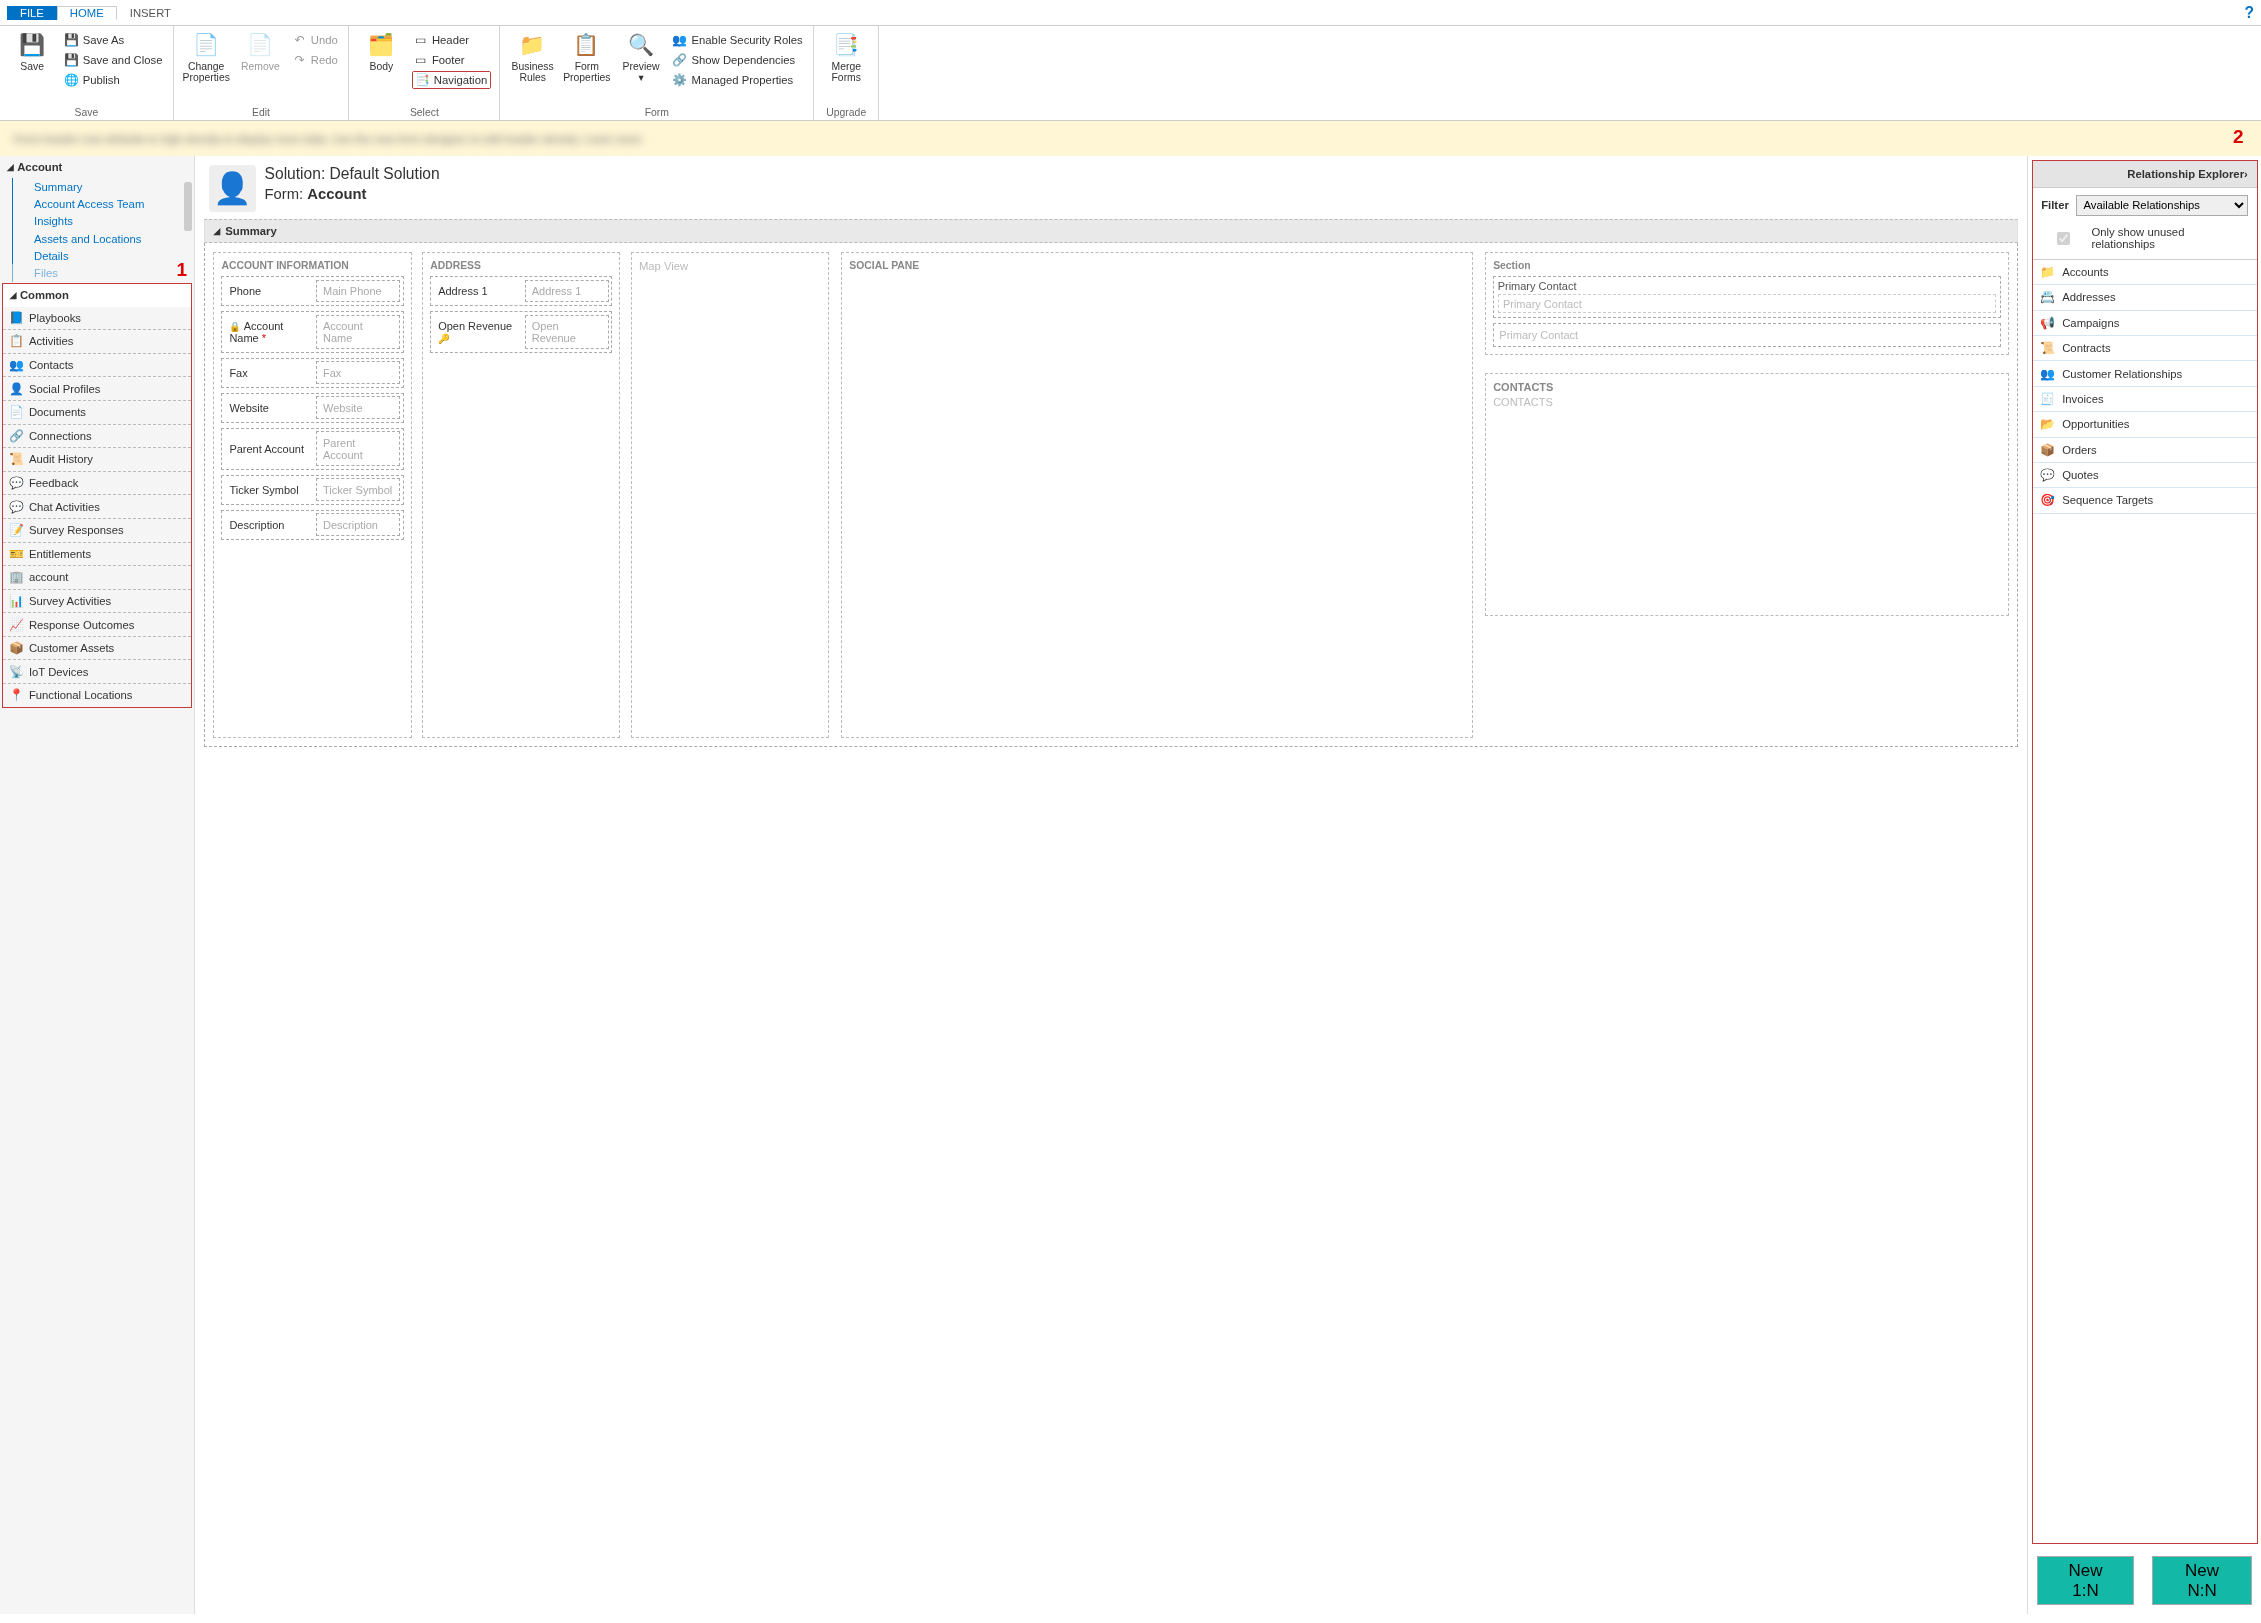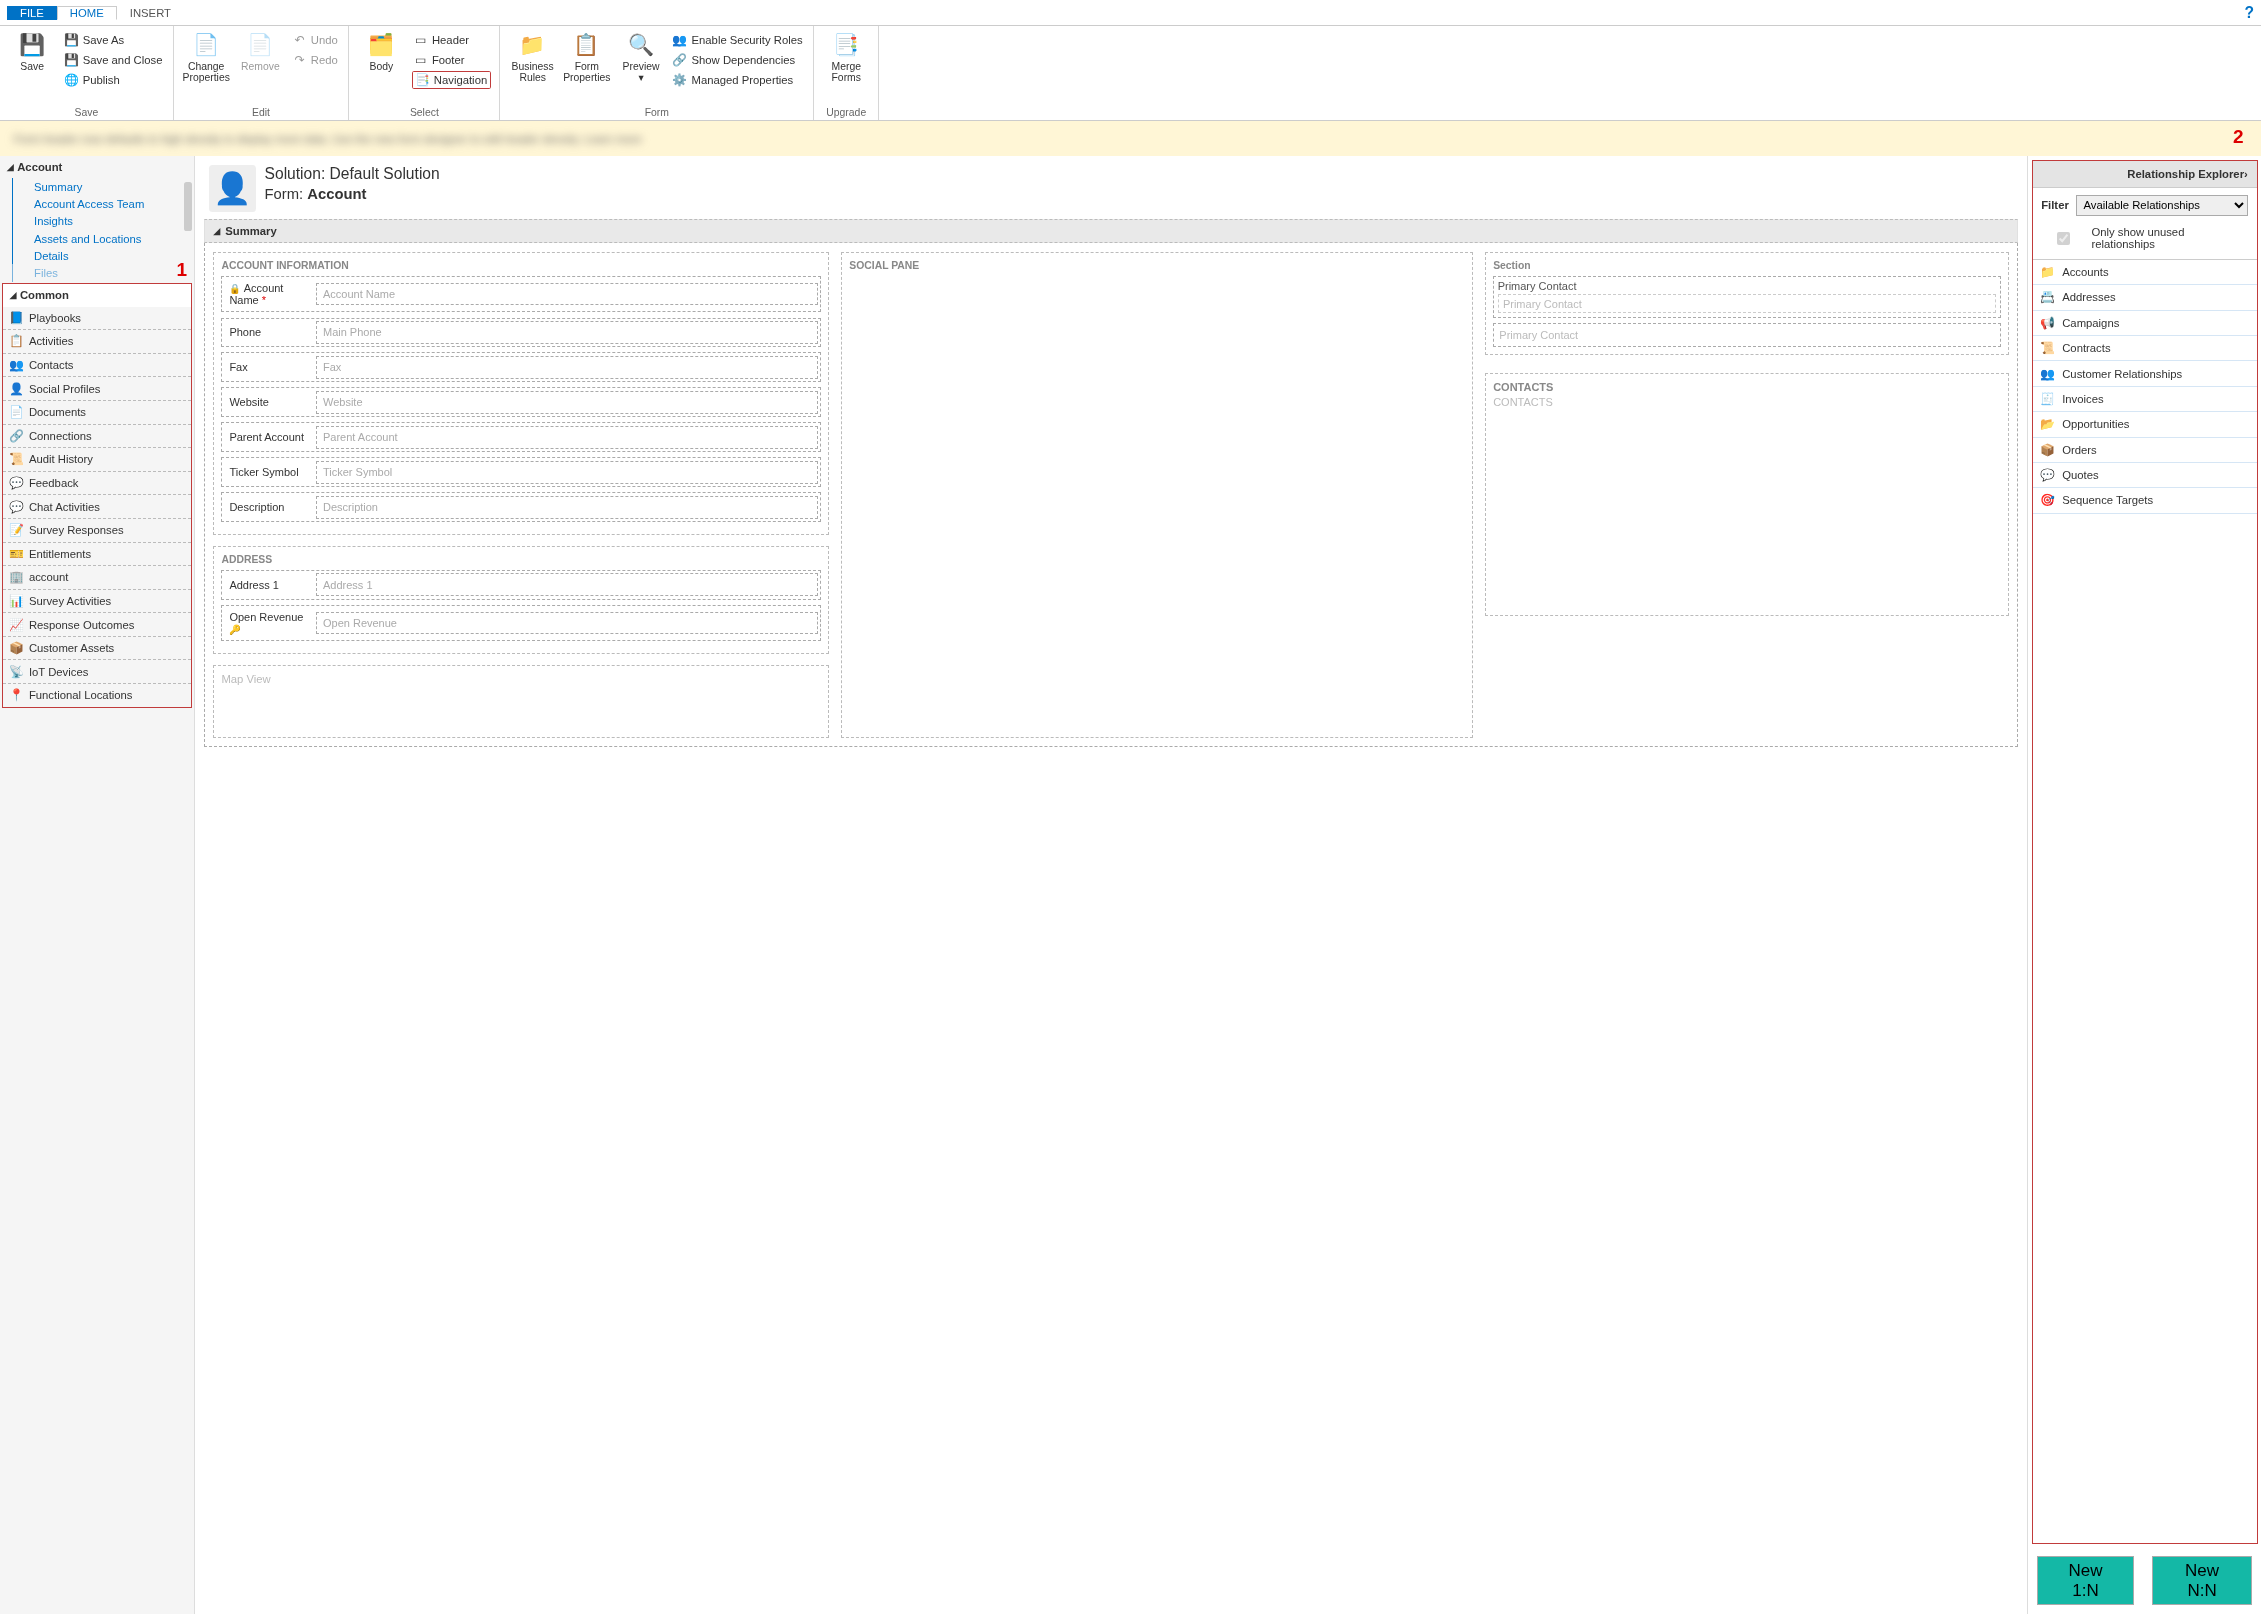--- a/index.html
+++ b/index.html
@@ -313,31 +313,31 @@
         <div style="font-size:14.8px; margin-top:3.5px;"><span>Form: </span><b>Account</b></div>
       </div>
     </div>
 
     <div class="summary-band">
         <span class="tri" style="font-size:8.7px">◢</span>
         <span>Summary</span>
       </div>
     <div class="summary-body">
 
-      <div style="flex:1; display:flex; flex-direction:column; gap:10.4px;">
+      <div style="flex:1; display:flex; flex-direction:row; gap:10.4px;">
         <div class="col-section" style="min-height:auto;">
           <div class="col-section-title">ACCOUNT INFORMATION</div>
           <div class="field-row">
+              <div class="field-label">Phone</div>
+              <div class="field-input">Main Phone</div>
+            </div>
+          <div class="field-row">
             <div class="field-label"><span class="lock-icon">🔒</span> <span>Account Name</span><span class="req"> *</span></div>
             <div class="field-input">Account Name</div>
           </div>
-          <div class="field-row">
-              <div class="field-label">Phone</div>
-              <div class="field-input">Main Phone</div>
-            </div>
           <div class="field-row">
               <div class="field-label">Fax</div>
               <div class="field-input">Fax</div>
             </div>
           <div class="field-row">
               <div class="field-label">Website</div>
               <div class="field-input">Website</div>
             </div>
           <div class="field-row">
               <div class="field-label">Parent Account</div>

